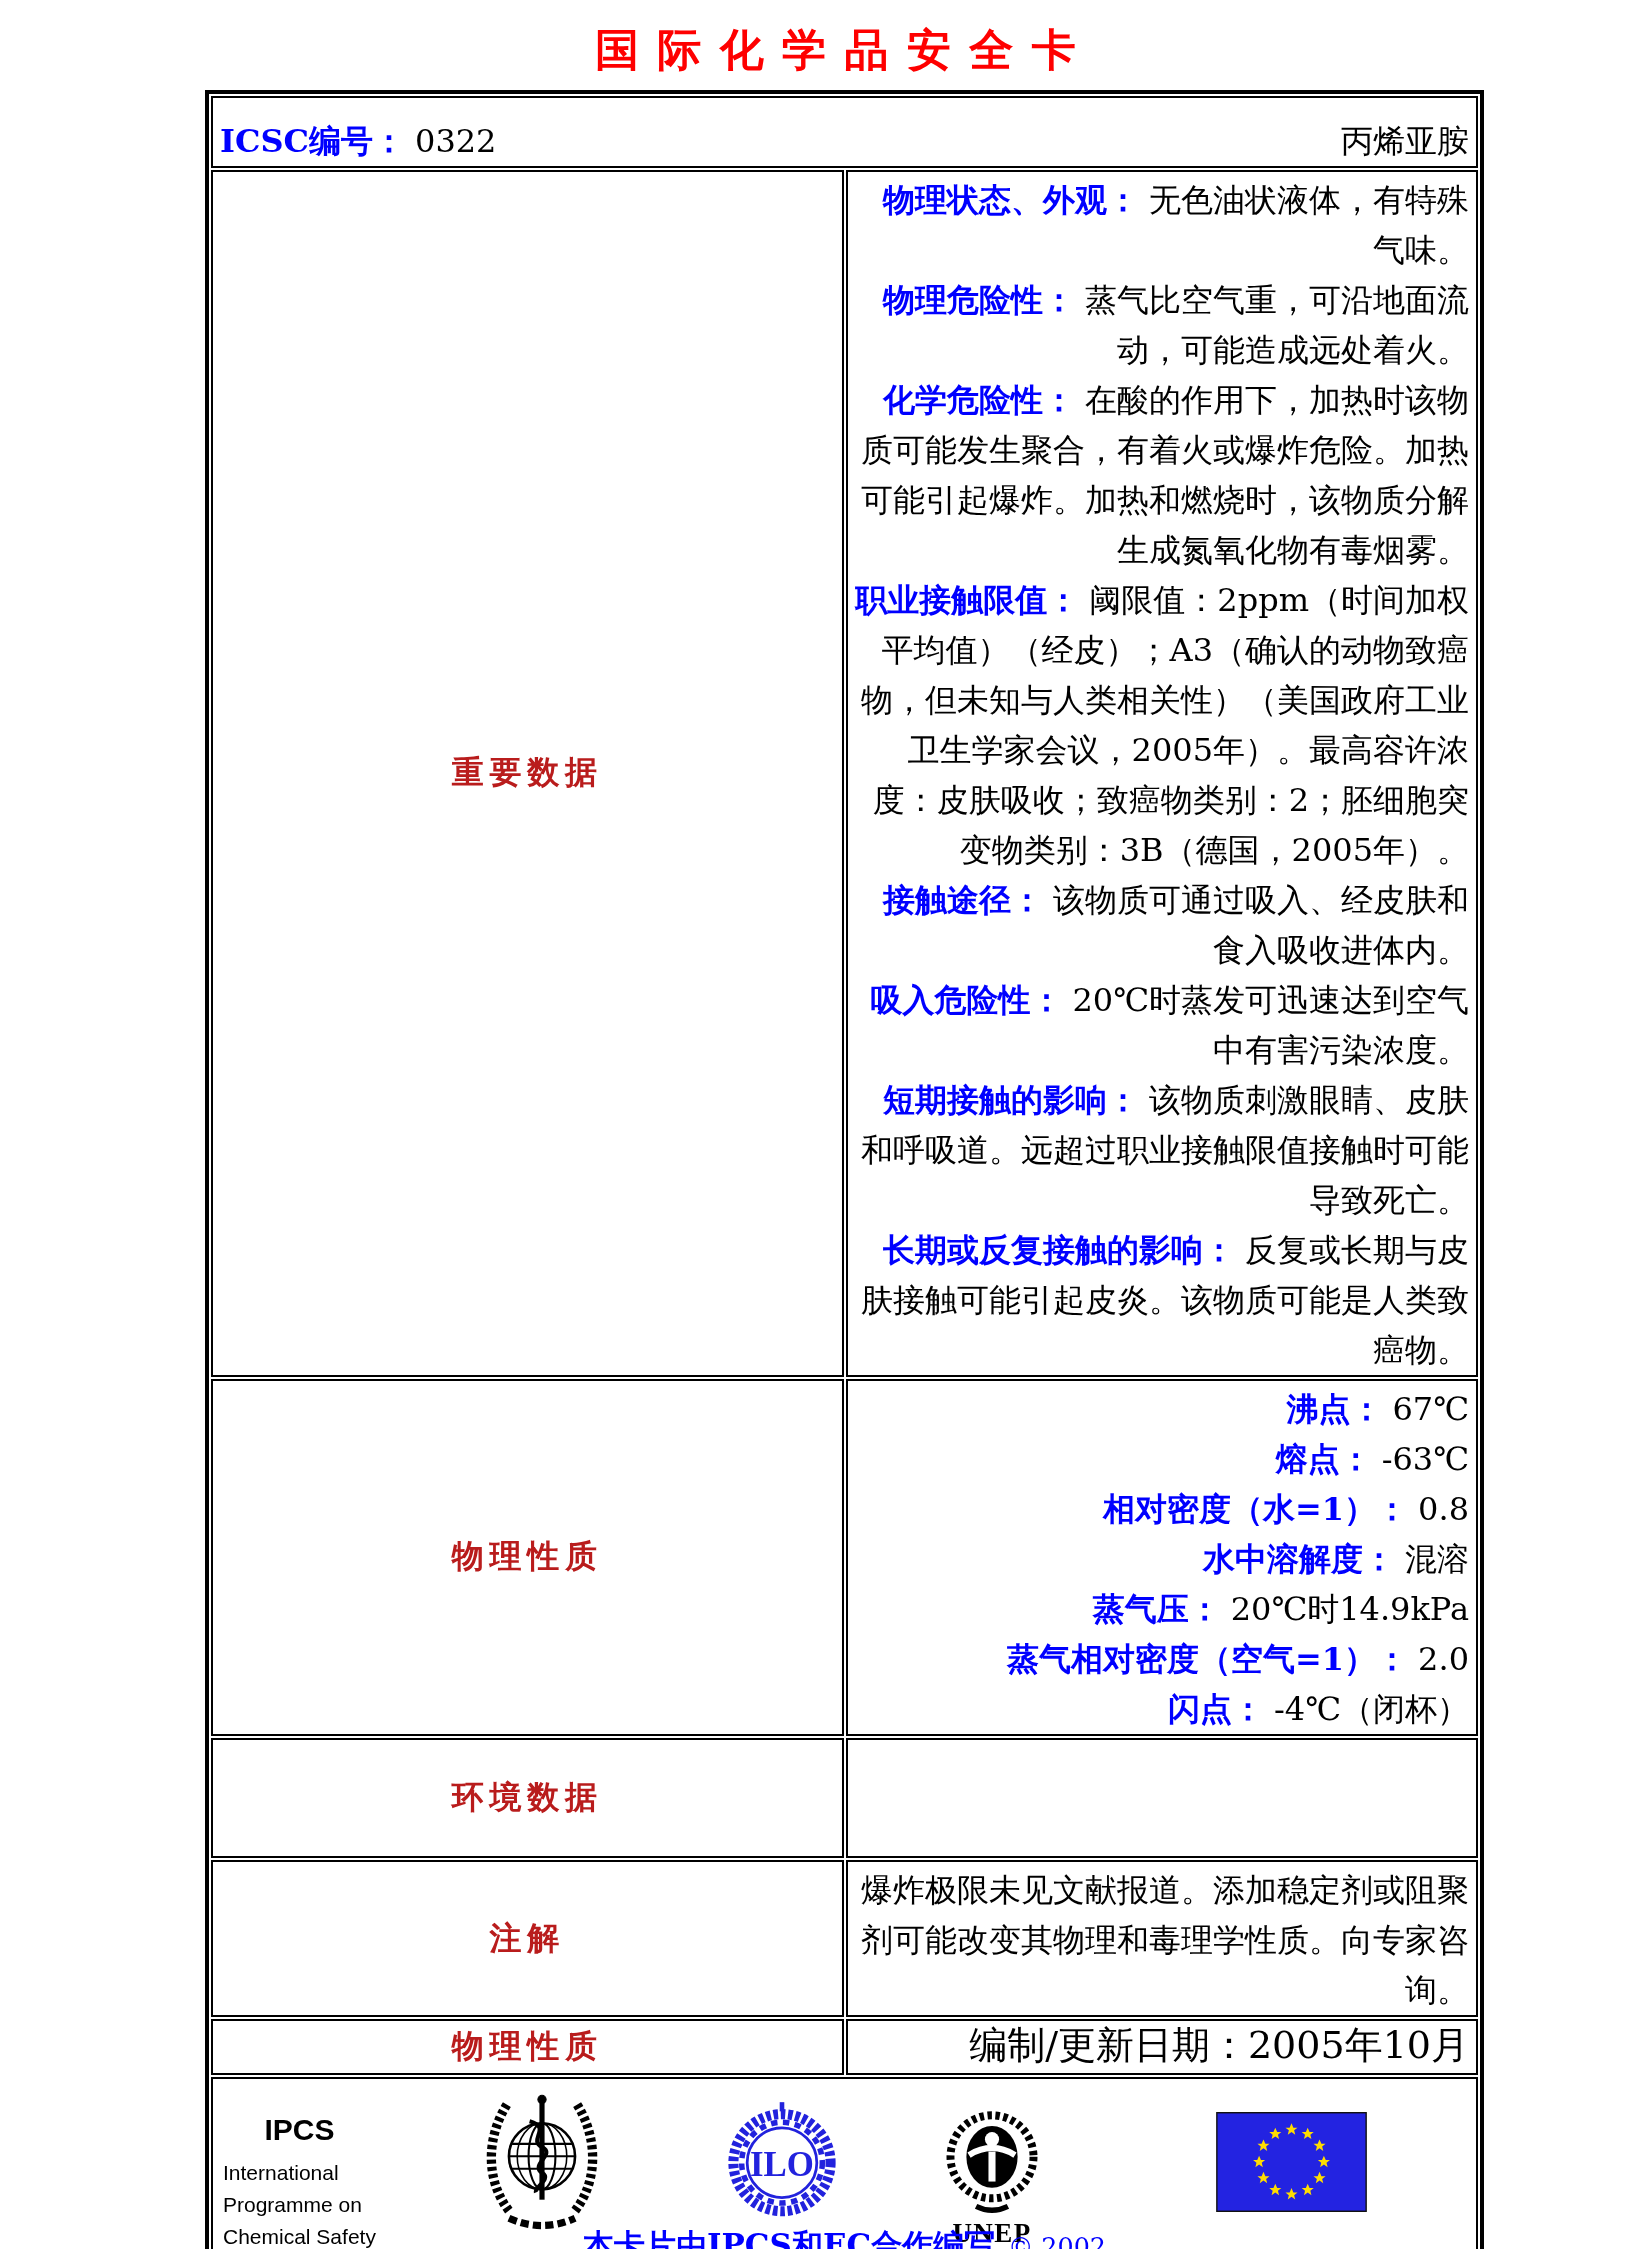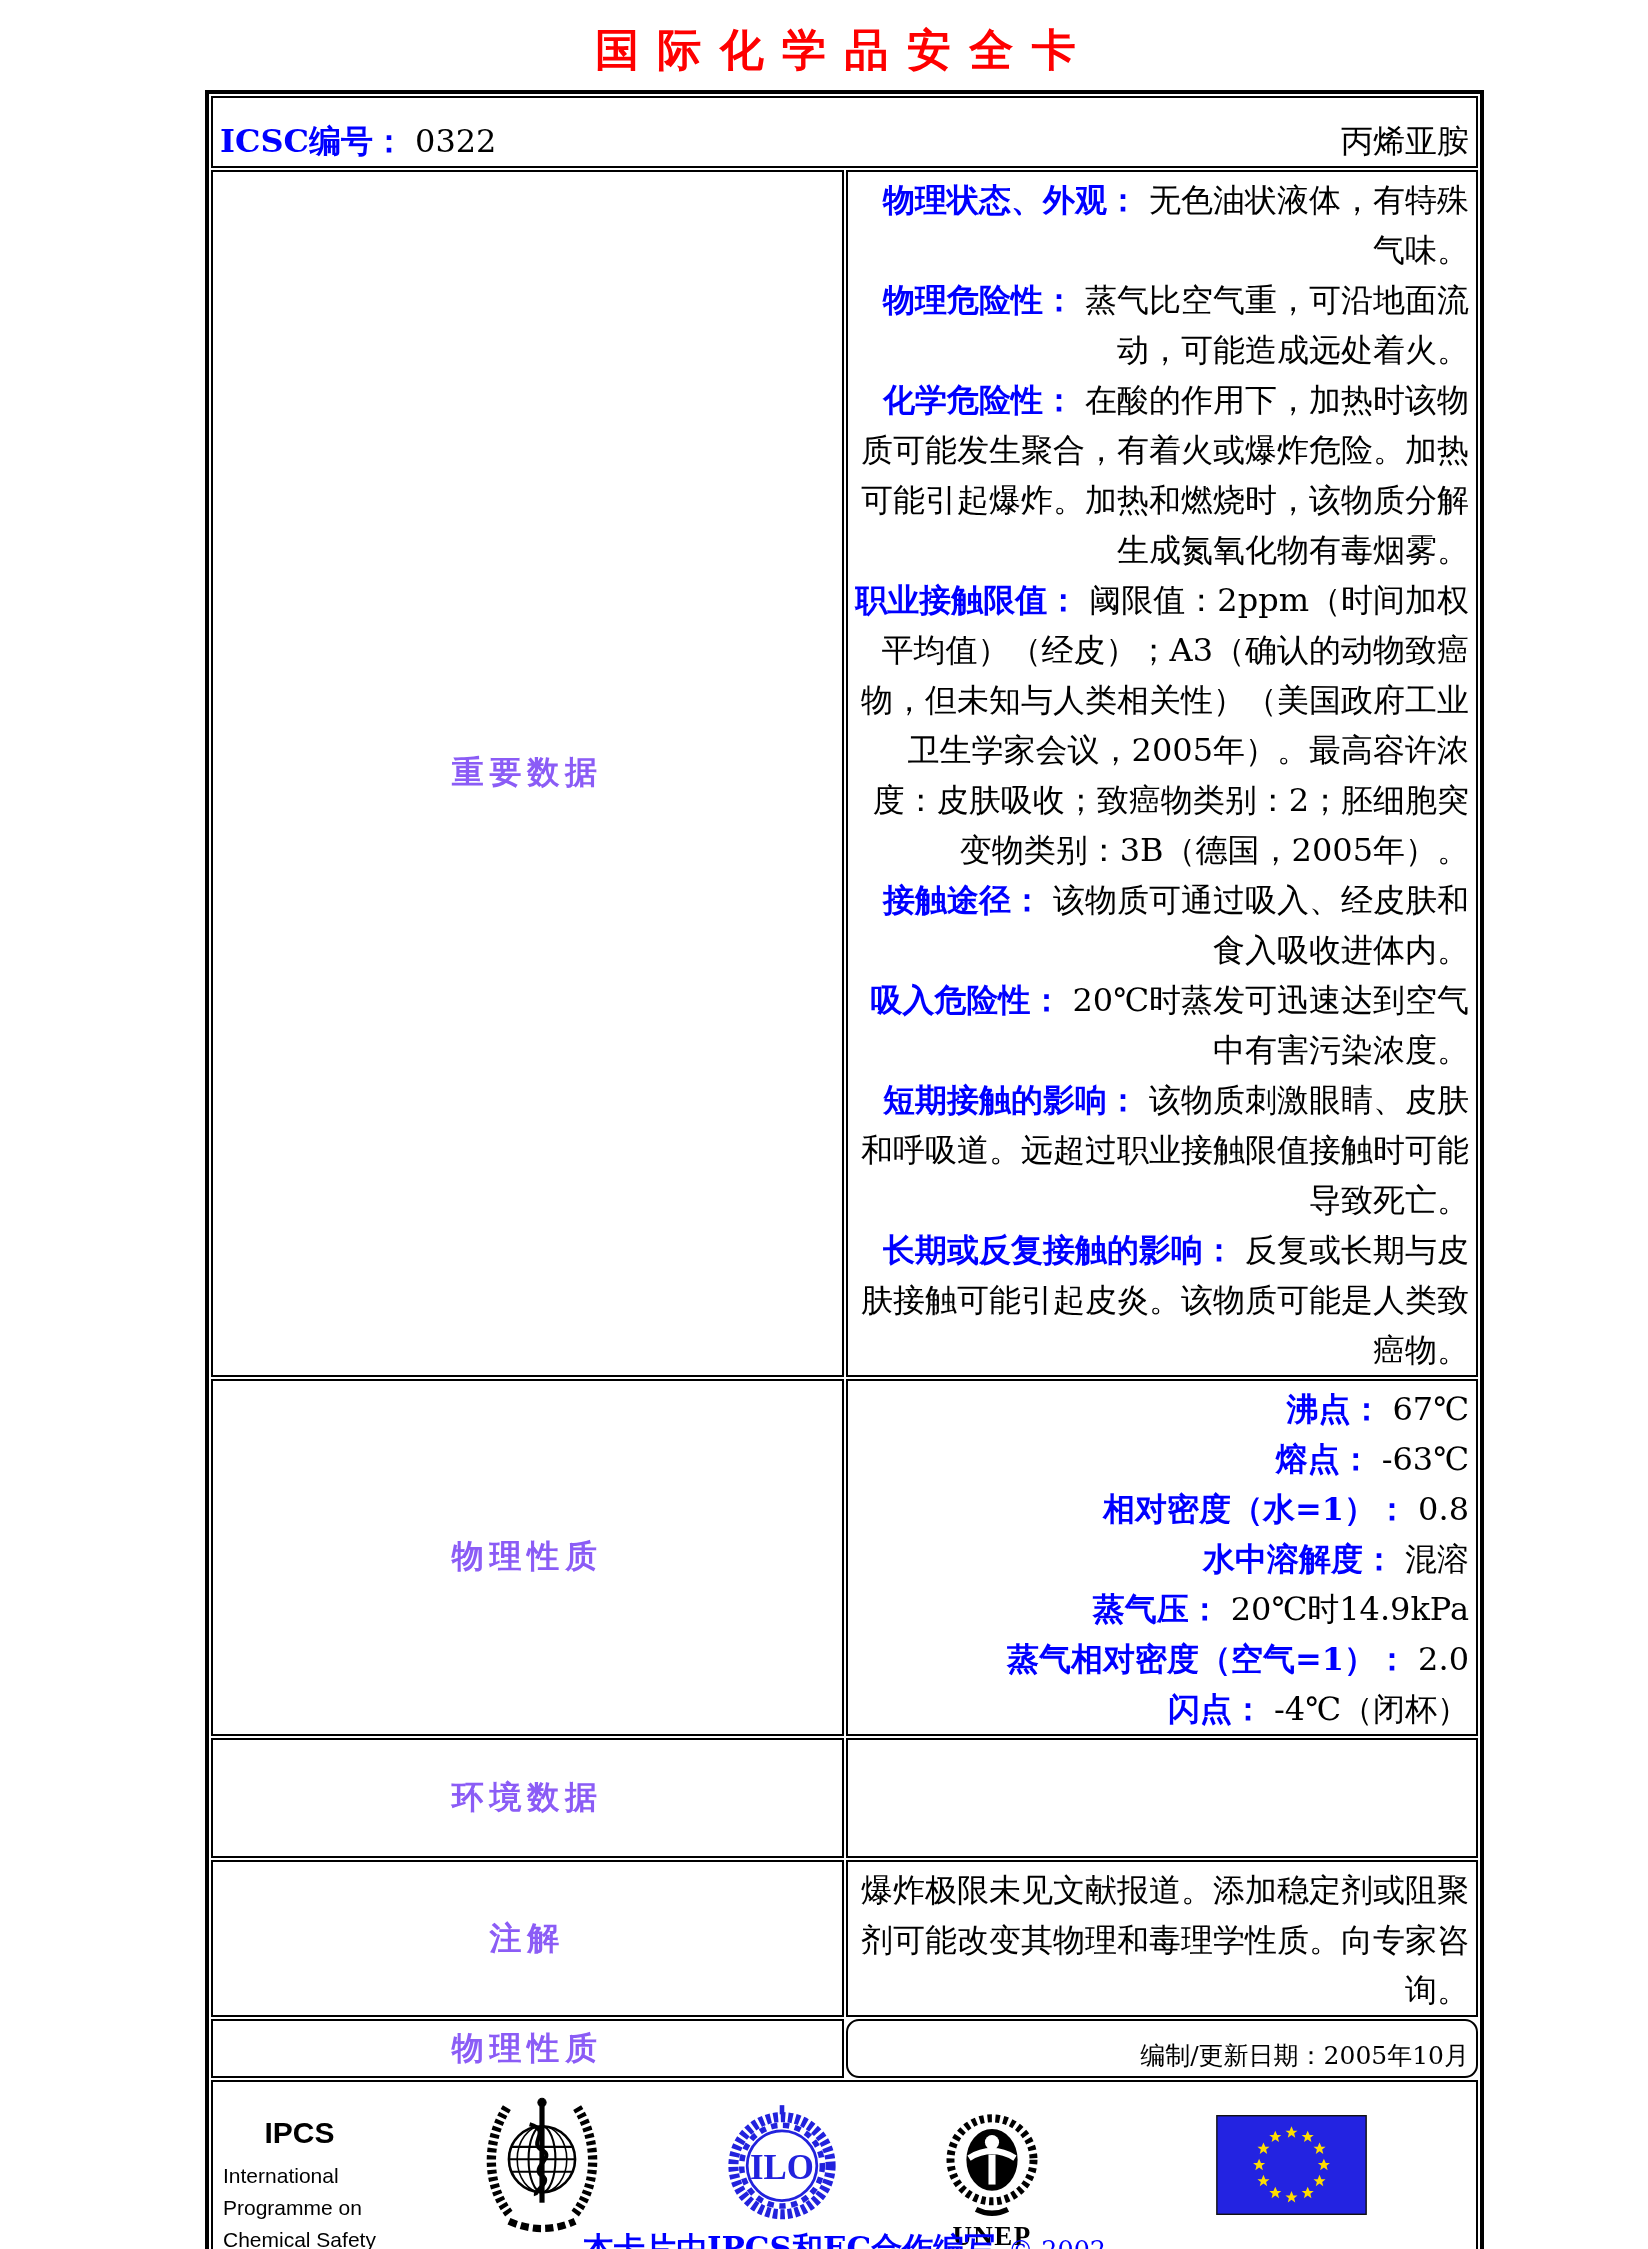--- a/index.html
+++ b/index.html
@@ -16,37 +16,37 @@
   }
   table.card{
     margin-left:205px;width:1279px;table-layout:fixed;
     border:4.2px solid #000;border-collapse:separate;border-spacing:2.8px;
     background:#fff;
   }
   table.card th, table.card td{
     border:2.1px solid #000;background:#fff;overflow:hidden;
   }
   th.rowlabel{
-    width:157px;color:#8b5cf6;font-weight:bold;font-size:32px;
+    width:157px;color:#b91c1c;font-weight:bold;font-size:32px;
     letter-spacing:5.7px;text-align:center;vertical-align:middle;padding:4px;
   }
   td.content{
     vertical-align:top;padding:2.8px 7px 0 7px;
     font-size:32px;line-height:50px;text-align:right;
   }
   td.header-cell{height:68px;padding:0 7px;vertical-align:middle;}
   .hdr-flex{display:flex;justify-content:space-between;align-items:center;font-size:32px;margin-top:20px;}
   .key{color:#0000ff;font-weight:bold;margin-right:10px;}
   .val{color:#000;}
   p.item{margin:0;}
   td.h-important{height:760px;}
   td.h-physical{height:345px;}
   td.h-env{height:114px;}
   td.h-notes{height:114px;}
-  td.h-add{height:40px;font-size:25px;line-height:40px;padding-top:15px;border-radius:13px;}
+  td.h-add{height:40px;font-size:38px;line-height:40px;padding-top:4px;}
   td.logos-cell{height:198px;position:relative;padding:0;}
   .ipcs-block{
     position:absolute;left:10px;top:34px;
     font-family:"Liberation Sans","DejaVu Sans",sans-serif;color:#000;
   }
   .ipcs-title{font-size:30px;font-weight:bold;line-height:34px;margin-bottom:10px;text-align:center;}
   .ipcs-line{font-size:21px;line-height:32px;}
   .logo{position:absolute;}
   .logo-who{left:267px;top:10px;}
   .logo-ilo{left:514px;top:18.4px;}

